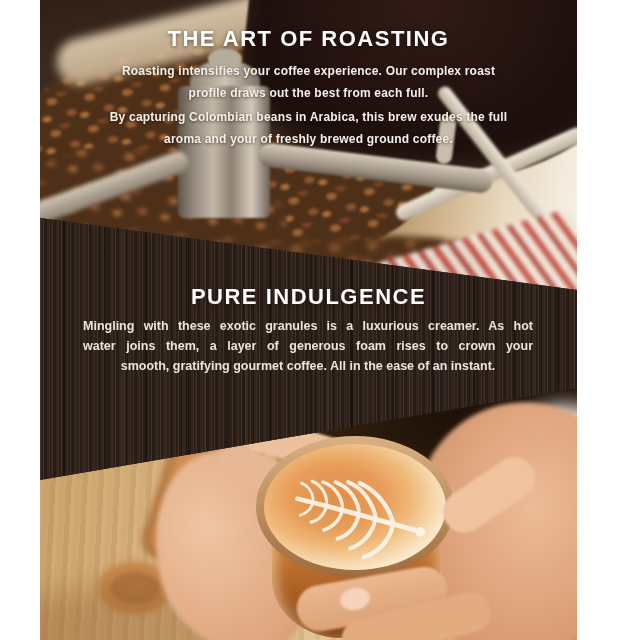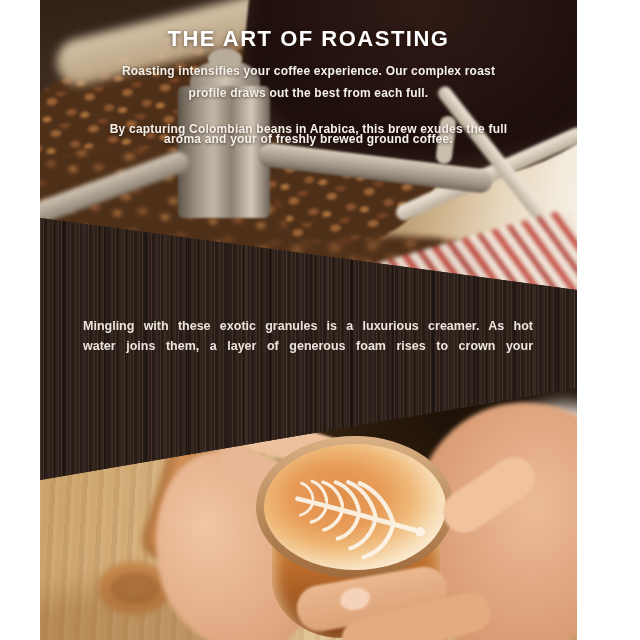--- a/index.html
+++ b/index.html
@@ -137,21 +137,21 @@
       <div class="abs stir-arm"></div>
       <div class="abs stir-pin"></div>
       <div class="abs stir-arm-left"></div>
       <div class="abs beans beans-bottom"></div>
       <div class="abs towel"></div>
 
       <div class="abs top-text">
         <div class="title title-top">THE ART OF ROASTING</div>
         <div class="tline" style="top:60px">Roasting intensifies your coffee experience. Our complex roast</div>
         <div class="tline" style="top:82px">profile draws out the best from each full.</div>
-        <div class="tline" style="top:118px">By capturing Colombian beans in Arabica, this brew exudes the full</div>
+        <div class="tline" style="top:106px">By capturing Colombian beans in Arabica, this brew exudes the full</div>
         <div class="tline" style="top:128px">aroma and your of freshly brewed ground coffee.</div>
       </div>
     </div>
 
     <div class="photo-bottom">
       <div class="abs table-grain"></div>
       <div class="abs dark-blob"></div>
       <div class="abs bright-blob"></div>
       <div class="abs tray"></div>
       <div class="abs spoon-bowl"></div>
@@ -183,18 +183,20 @@
           <circle cx="146" cy="82" r="5" fill="#fdf6ea" stroke="none"></circle>
         </g>
       </svg>
       <div class="abs thumb"></div>
       <div class="abs finger finger-b1"></div>
       <div class="abs finger finger-b2"></div>
       <div class="abs nail"></div>
     </div>
 
     <div class="wood">
+      <div class="title title-mid">PURE INDULGENCE</div>
       <div class="jline just" style="top:316px">Mingling with these exotic granules is a luxurious creamer. As hot</div>
       <div class="jline just" style="top:336px">water joins them, a layer of generous foam rises to crown your</div>
+      <div class="jline ctr" style="top:356px">smooth, gratifying gourmet coffee. All in the ease of an instant.</div>
     </div>
 
   </div>
 </div>
 
 </body></html>

